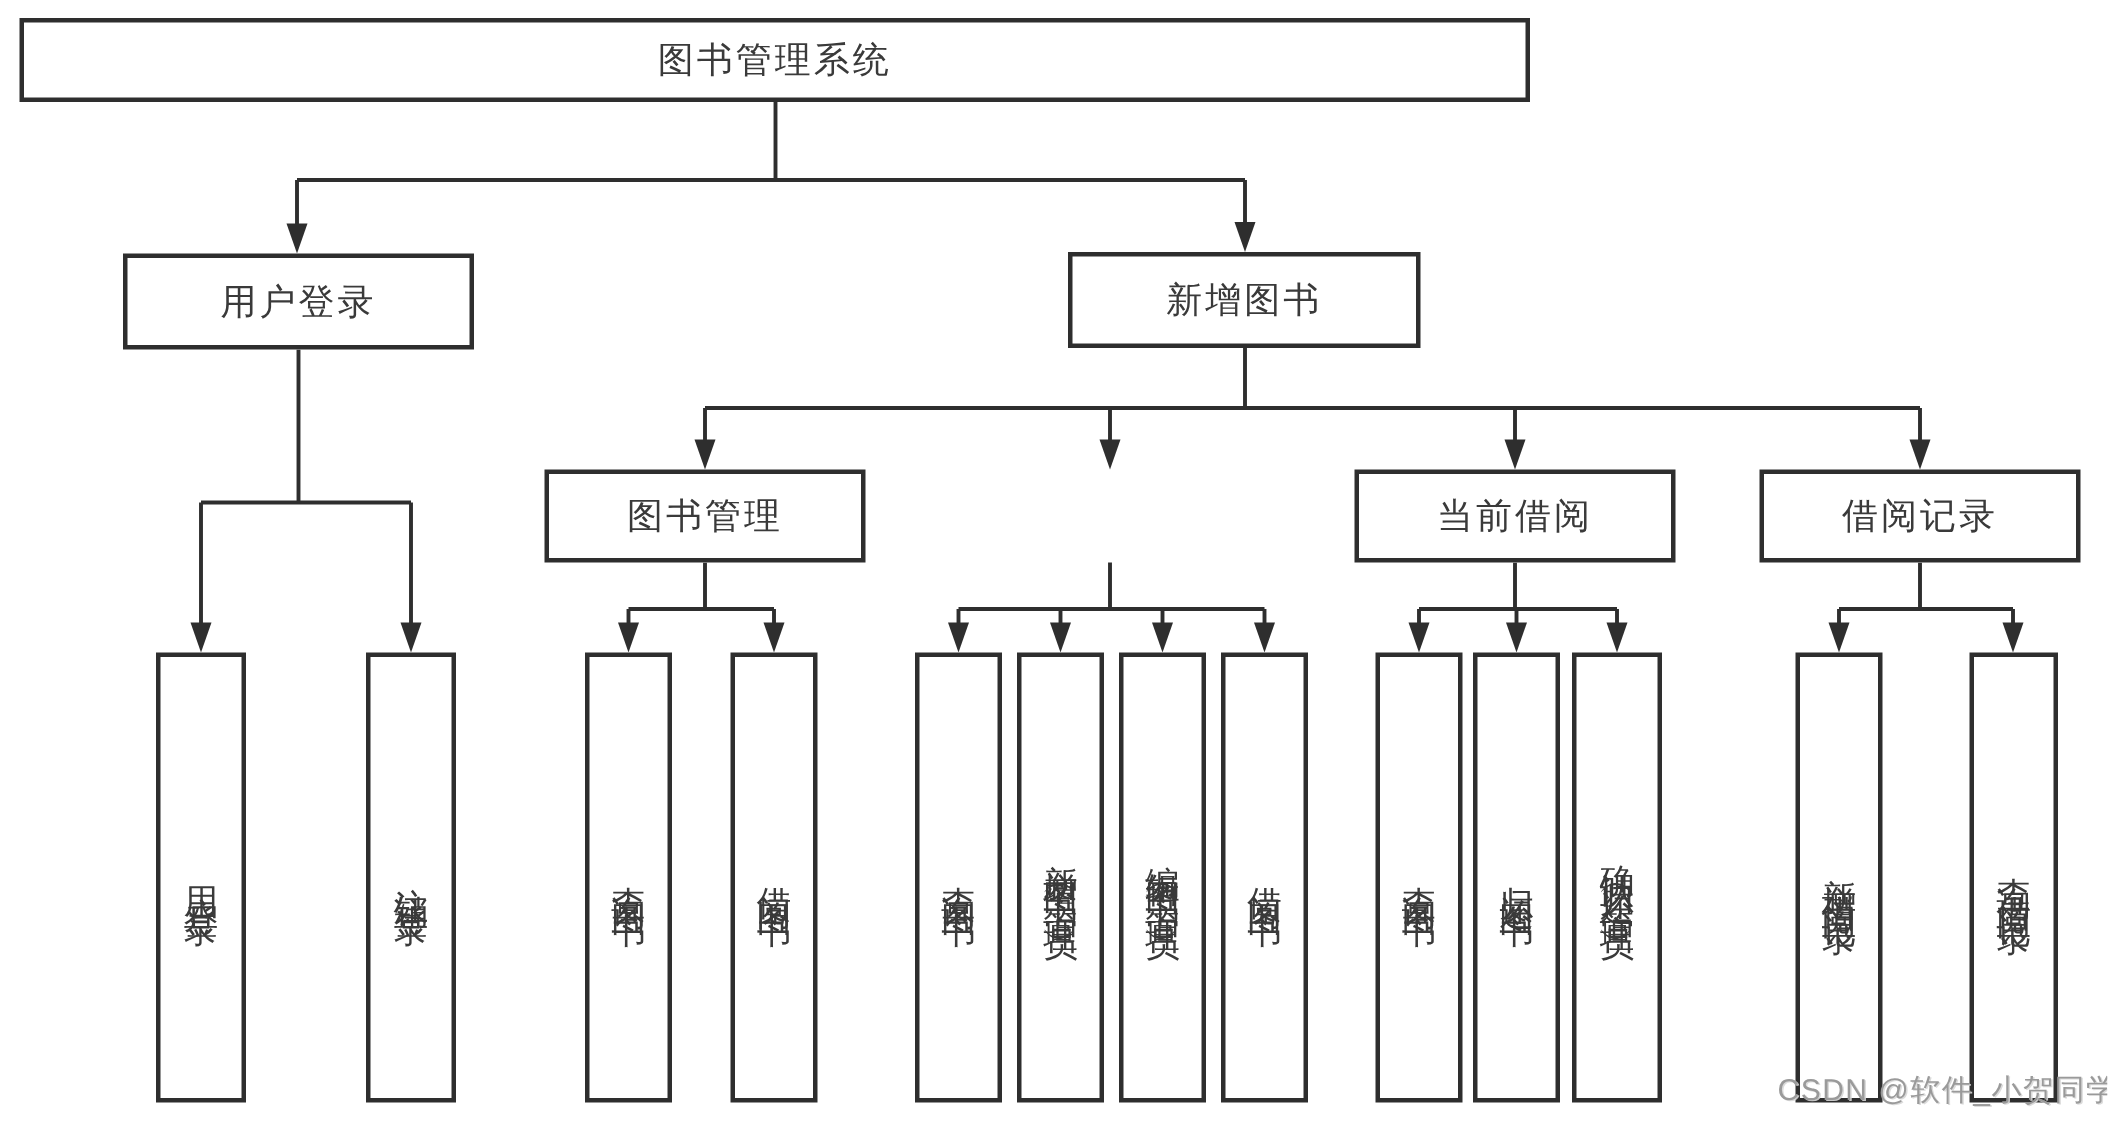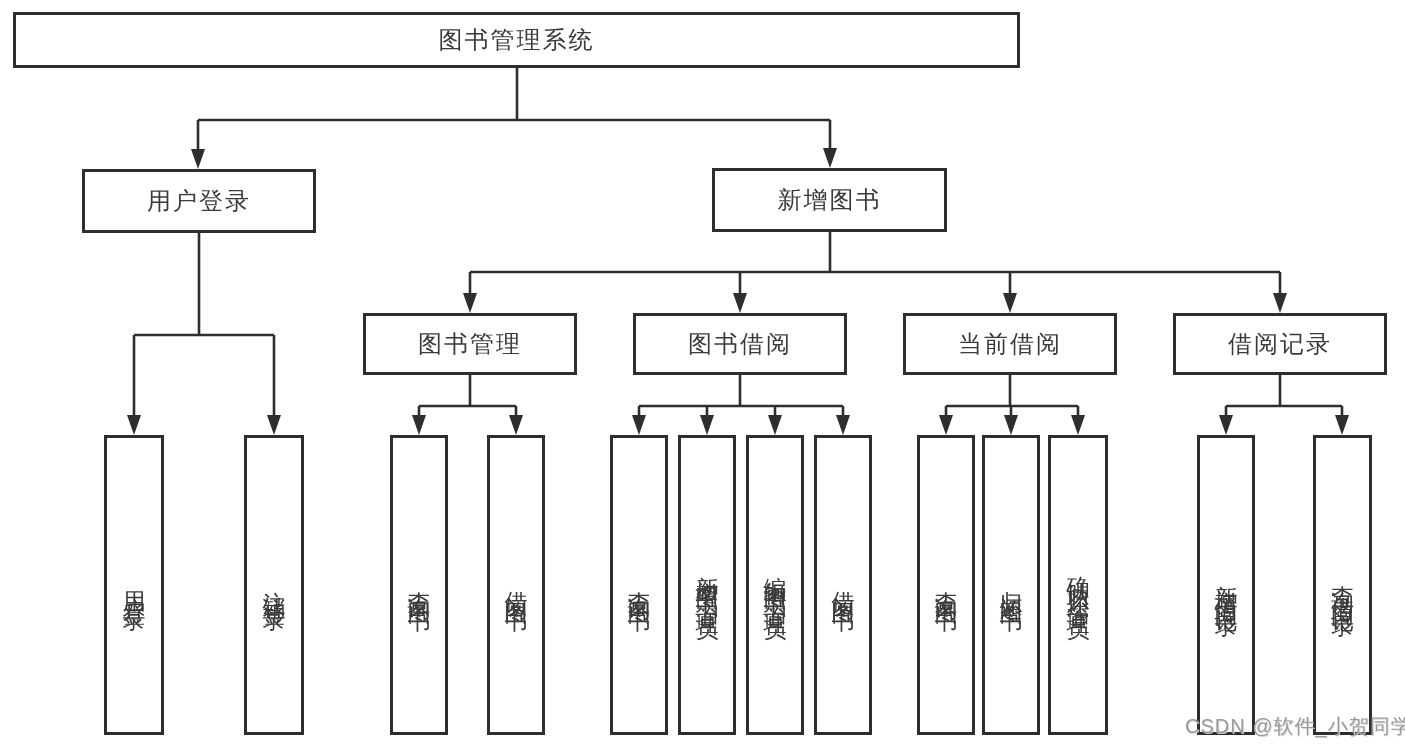--- a/index.html
+++ b/index.html
@@ -162,21 +162,20 @@
       <path d="M1335 415 L1349 415 L1342 435 Z"></path>
     </g>
   </svg>
 
   <div class="node node-h n-root">图书管理系统</div>
 
   <div class="node node-h n-userlogin">用户登录</div>
   <div class="node node-h n-bookmgmt">新增图书</div>
 
   <div class="node node-h lvl3 n-newbook">图书管理</div>
-  <div class="node node-h lvl3 n-bookborrow">图书借阅</div>
   <div class="node node-h lvl3 n-curborrow">当前借阅</div>
   <div class="node node-h lvl3 n-borrowrec">借阅记录</div>
 
   <div class="node node-v leaf l-login">用户登录</div>
   <div class="node node-v leaf l-logout">注销登录</div>
 
   <div class="node node-v leaf l-nbr-query">查询图书</div>
   <div class="node node-v leaf l-nbr-borrow">借阅图书</div>
 
   <div class="node node-v leaf l-bb-query">查询图书</div>

